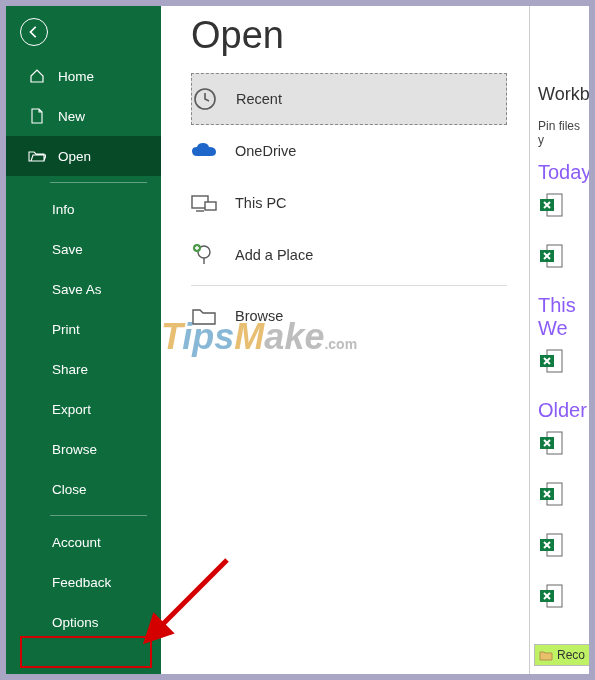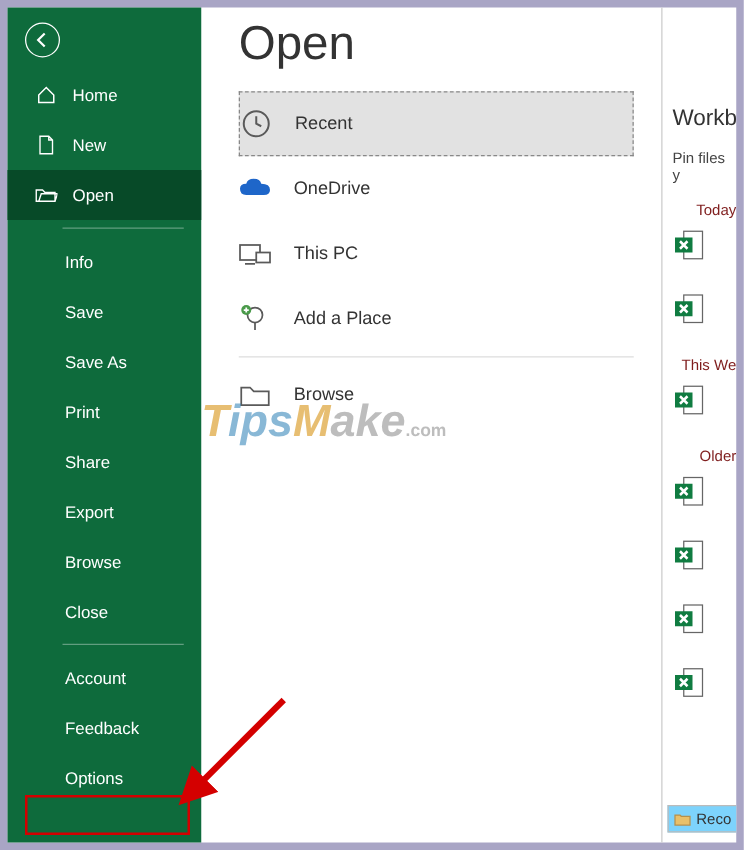--- a/index.html
+++ b/index.html
@@ -104,26 +104,26 @@
     overflow: hidden;
     position: relative;
   }
   .right-heading {
     font-size: 18px;
     font-weight: 400;
     color: #333;
     margin: 66px 0 14px 0;
   }
   .right-sub { font-size: 12px; color:#444; margin-bottom: 14px;}
-  .group-hdr { color:#7f1d1d; font-size:12px; margin: 12px 0 8px 0; text-align: right;}
+  .group-hdr { color:#8b5cf6; font-size:20px; margin: 12px 0 8px 0;}
   .file-ico { margin-bottom: 22px;}
   .recover-btn {
     position:absolute; bottom:8px; left:4px;
     border:1px solid #bbb;
-    background:#7dd3fc;
+    background:#bef264;
     padding:3px 4px;
     font-size:12px;
     display:flex; align-items:center; gap:4px;
     white-space:nowrap;
   }
   
   .watermark {
     position:absolute;
     left:155px; top:310px;
     font-size:36px;

